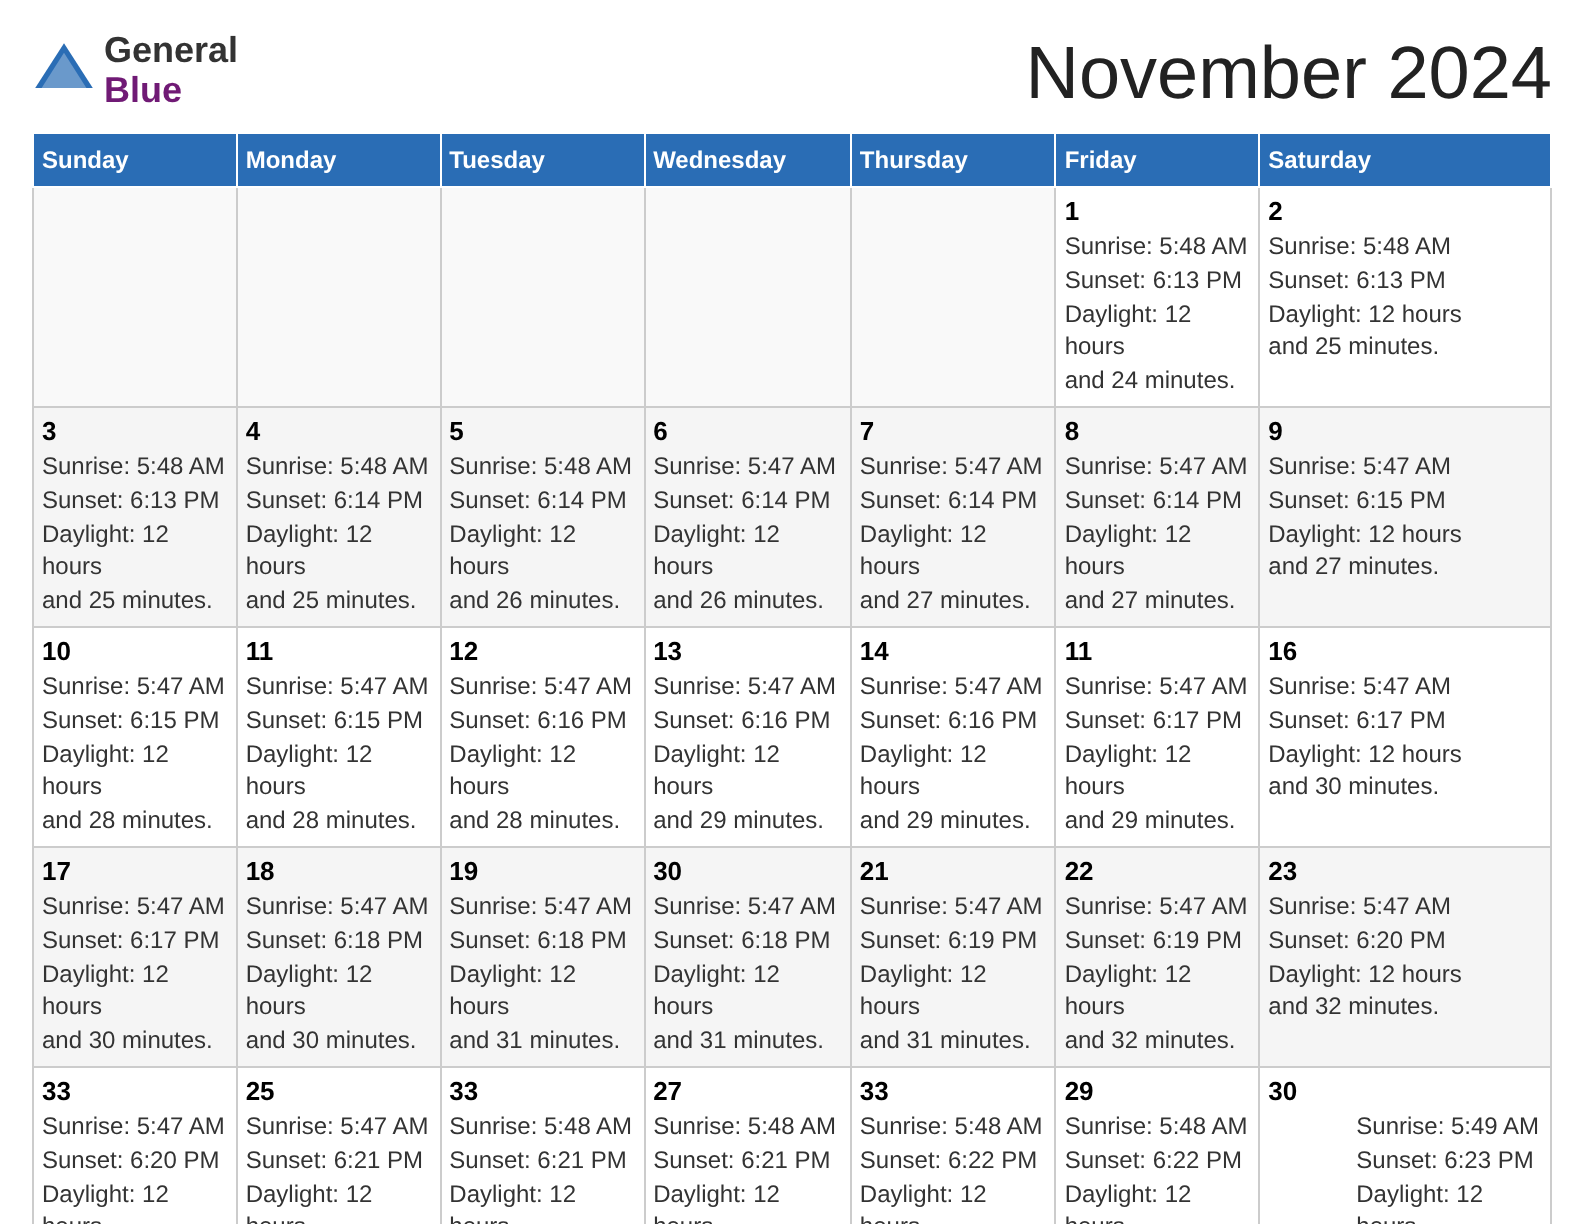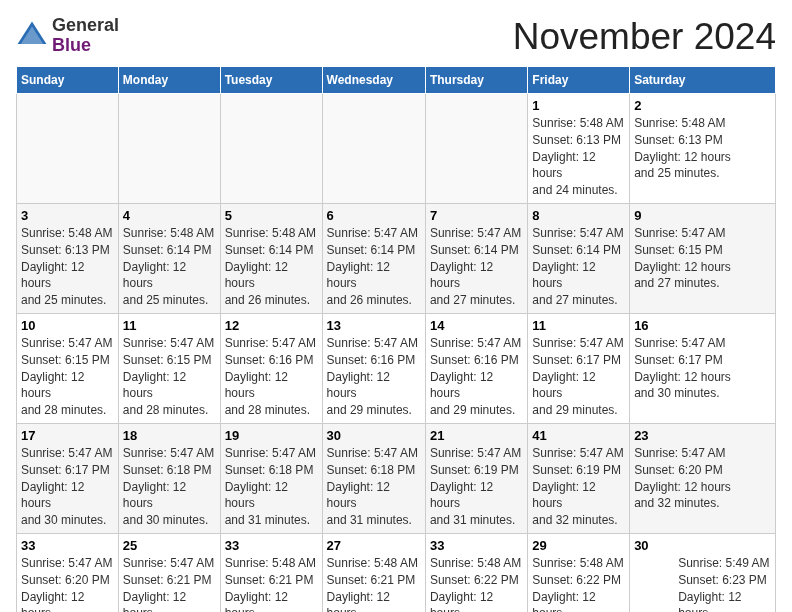--- a/index.html
+++ b/index.html
@@ -267,21 +267,21 @@
 and 31 minutes.</div>
         </td>
         <td>
           <div class="day-number">21</div>
           <div class="day-info" style="white-space: pre-line;">Sunrise: 5:47 AM
 Sunset: 6:19 PM
 Daylight: 12 hours
 and 31 minutes.</div>
         </td>
         <td>
-          <div class="day-number">41</div>
+          <div class="day-number">22</div>
           <div class="day-info" style="white-space: pre-line;">Sunrise: 5:47 AM
 Sunset: 6:19 PM
 Daylight: 12 hours
 and 32 minutes.</div>
         </td>
         <td>
           <div class="day-number">23</div>
           <div class="day-info" style="white-space: pre-line;">Sunrise: 5:47 AM
 Sunset: 6:20 PM
 Daylight: 12 hours

